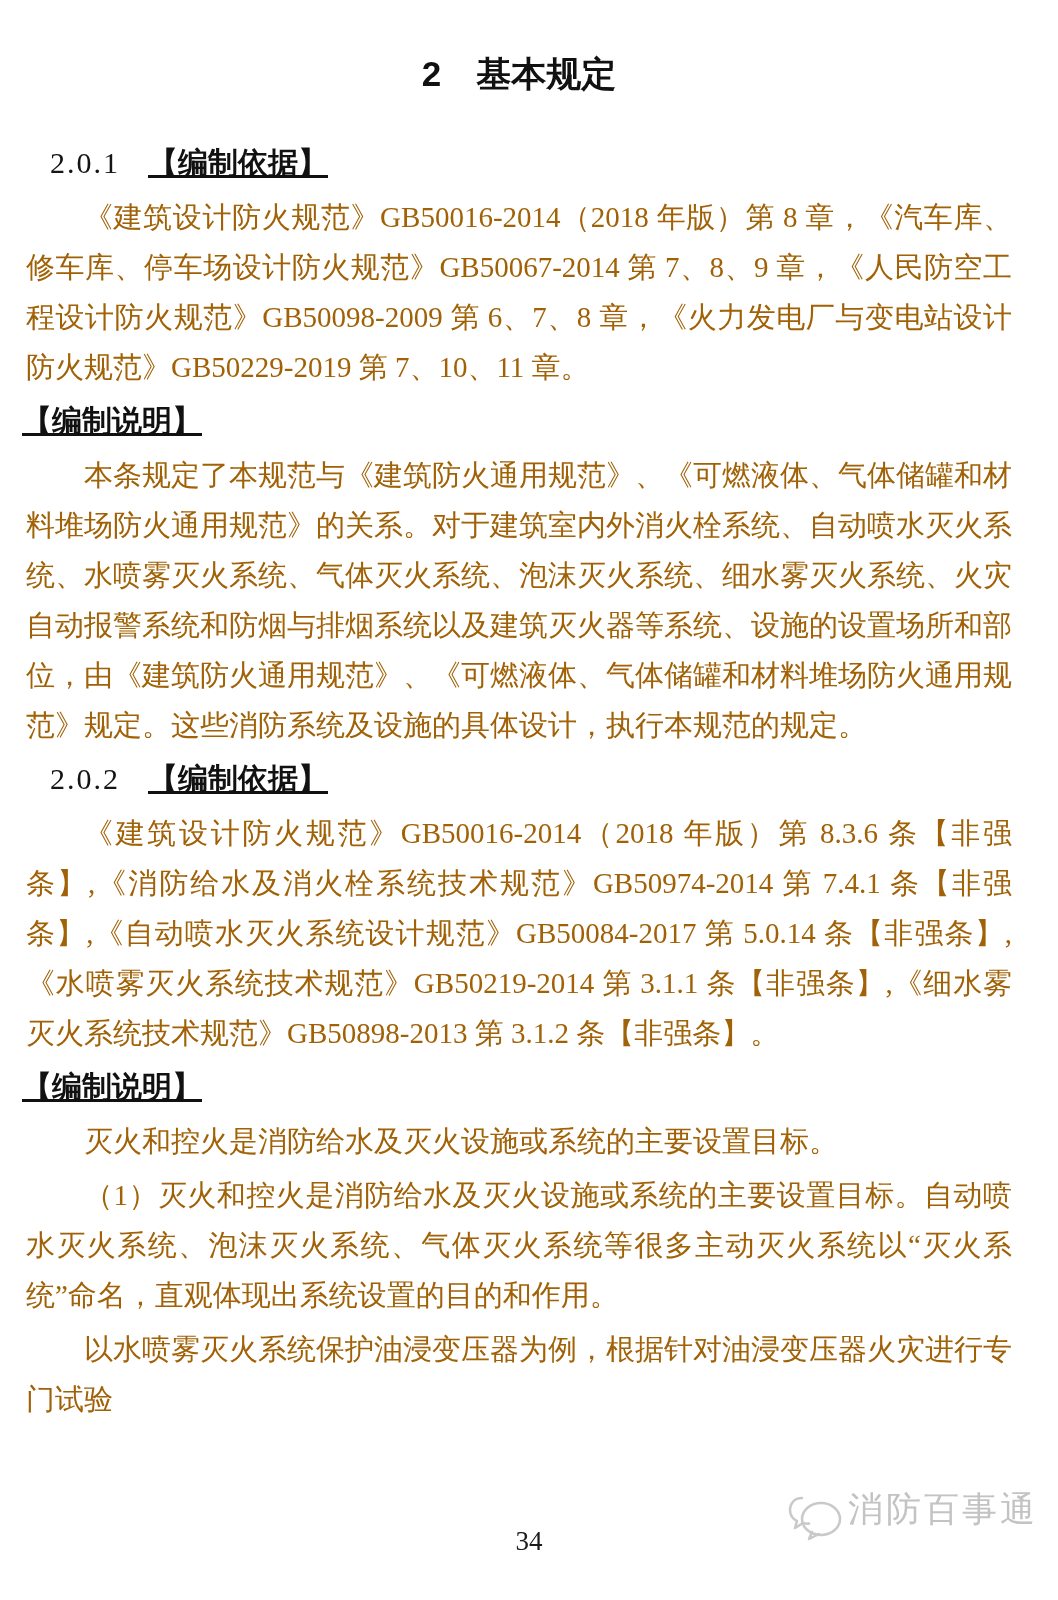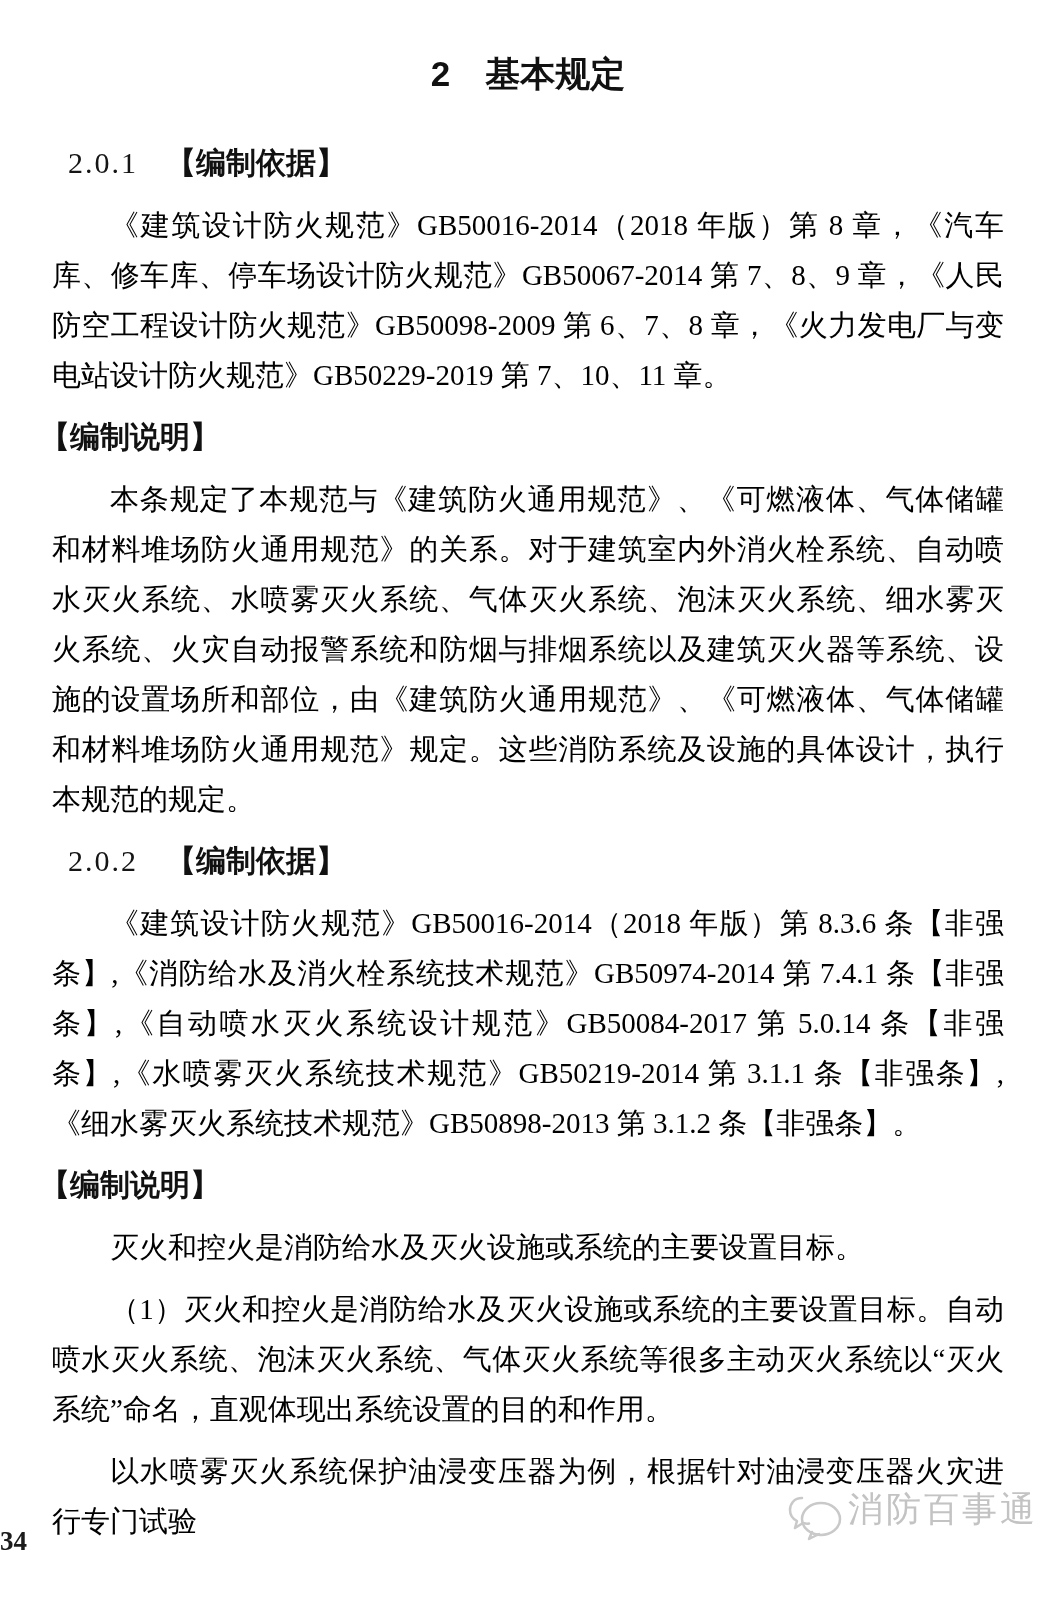--- a/index.html
+++ b/index.html
@@ -11,21 +11,21 @@
     width: 1058px;
     height: 1600px;
     position: relative;
     overflow: hidden;
     font-family: "Liberation Serif", serif;
     color: #1b1b1b;
   }
   .page {
     position: absolute;
     inset: 0;
-    padding: 52px 42px 0 40px;
+    padding: 52px 42px 0 22px;
     box-sizing: border-box;
   }
   .title {
     margin: 0 0 42px 0;
     text-align: center;
     font-family: "Liberation Sans", sans-serif;
     font-weight: 700;
     font-size: 35px;
     line-height: 44px;
     color: #111111;
@@ -43,35 +43,36 @@
     letter-spacing: 2px;
     margin-right: 28px;
     color: #151515;
     margin-left: 28px;
   }
   .clabel, .sub {
     font-family: "Liberation Sans", sans-serif;
     font-weight: 700;
     font-size: 30px;
     color: #111111;
+    text-decoration: underline;
   }
   .para {
-    margin: 12px;
+    margin: 4px;
     text-align: justify;
     text-indent: 2em;
-    color: #000000;
+    color: #a16207;
   }
   .footer {
     position: absolute;
     top: 1526px;
     left: 0;
     width: 100%;
-    text-align: left;
+    text-align: center;
     font-family: "Liberation Serif", serif;
-    font-weight: 700;
+    font-weight: 400;
     font-size: 27px;
     color: #1b1b1b;
   }
   .watermark {
     position: absolute;
     top: 1486px;
     right: 20px;
     display: flex;
     align-items: flex-start;
     gap: 4px;

